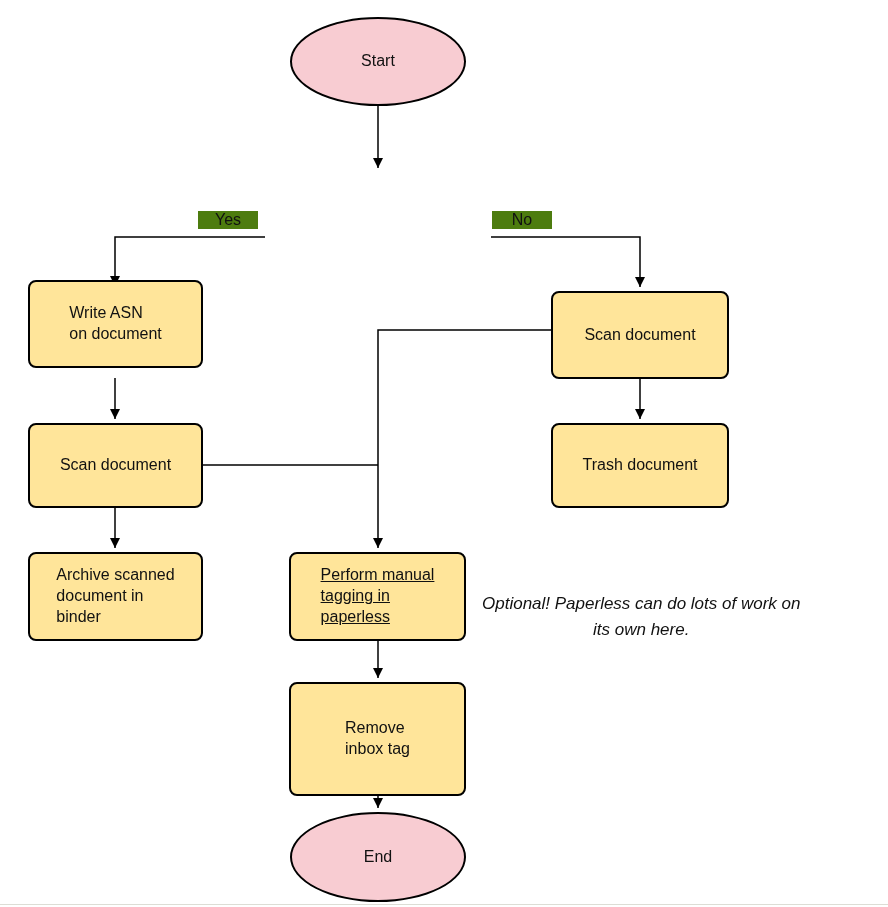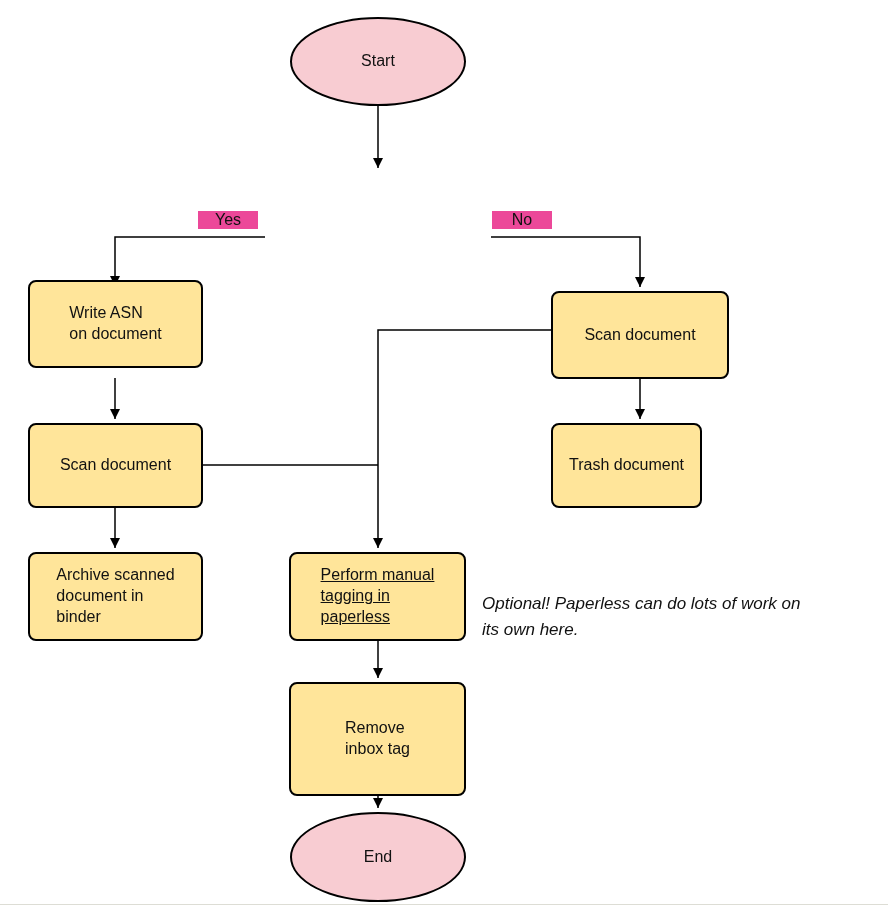--- a/index.html
+++ b/index.html
@@ -61,31 +61,32 @@
     stroke-width: 2;
   }
   .decision .decision-label { position: relative; }
 
   .edge-label {
     position: absolute;
     width: 60px;
     text-align: center;
     font-size: 16px;
     color: #111111;
-    background: #ec4899;
+    background: #4d7c0f;
   }
   .annotation {
     position: absolute;
     left: 482px;
     top: 591px;
     font-size: 17px;
     font-style: italic;
     line-height: 1.5;
     color: #111111;
     white-space: pre-line;
+    text-align: center;
   }
   .bottom-rule {
     position: absolute;
     left: 0;
     top: 904px;
     width: 888px;
     height: 0;
     border-top: 1px solid #ddddd5;
   }
 </style>
@@ -132,21 +133,21 @@
   <div class="node process" style="left:28px; top:552px; width:175px; height:89px;">
     <span>Archive scanned
 document in
 binder</span>
   </div>
 
   <div class="node process" style="left:551px; top:291px; width:178px; height:88px;">
     <span>Scan document</span>
   </div>
 
-  <div class="node process" style="left:551px; top:423px; width:151px; height:85px;">
+  <div class="node process" style="left:551px; top:423px; width:178px; height:85px;">
     <span>Trash document</span>
   </div>
 
   <div class="node process" style="left:289px; top:552px; width:177px; height:89px;text-decoration:underline;">
     <span>Perform manual
 tagging in
 paperless</span>
   </div>
 
   <div class="annotation">Optional! Paperless can do lots of work on

